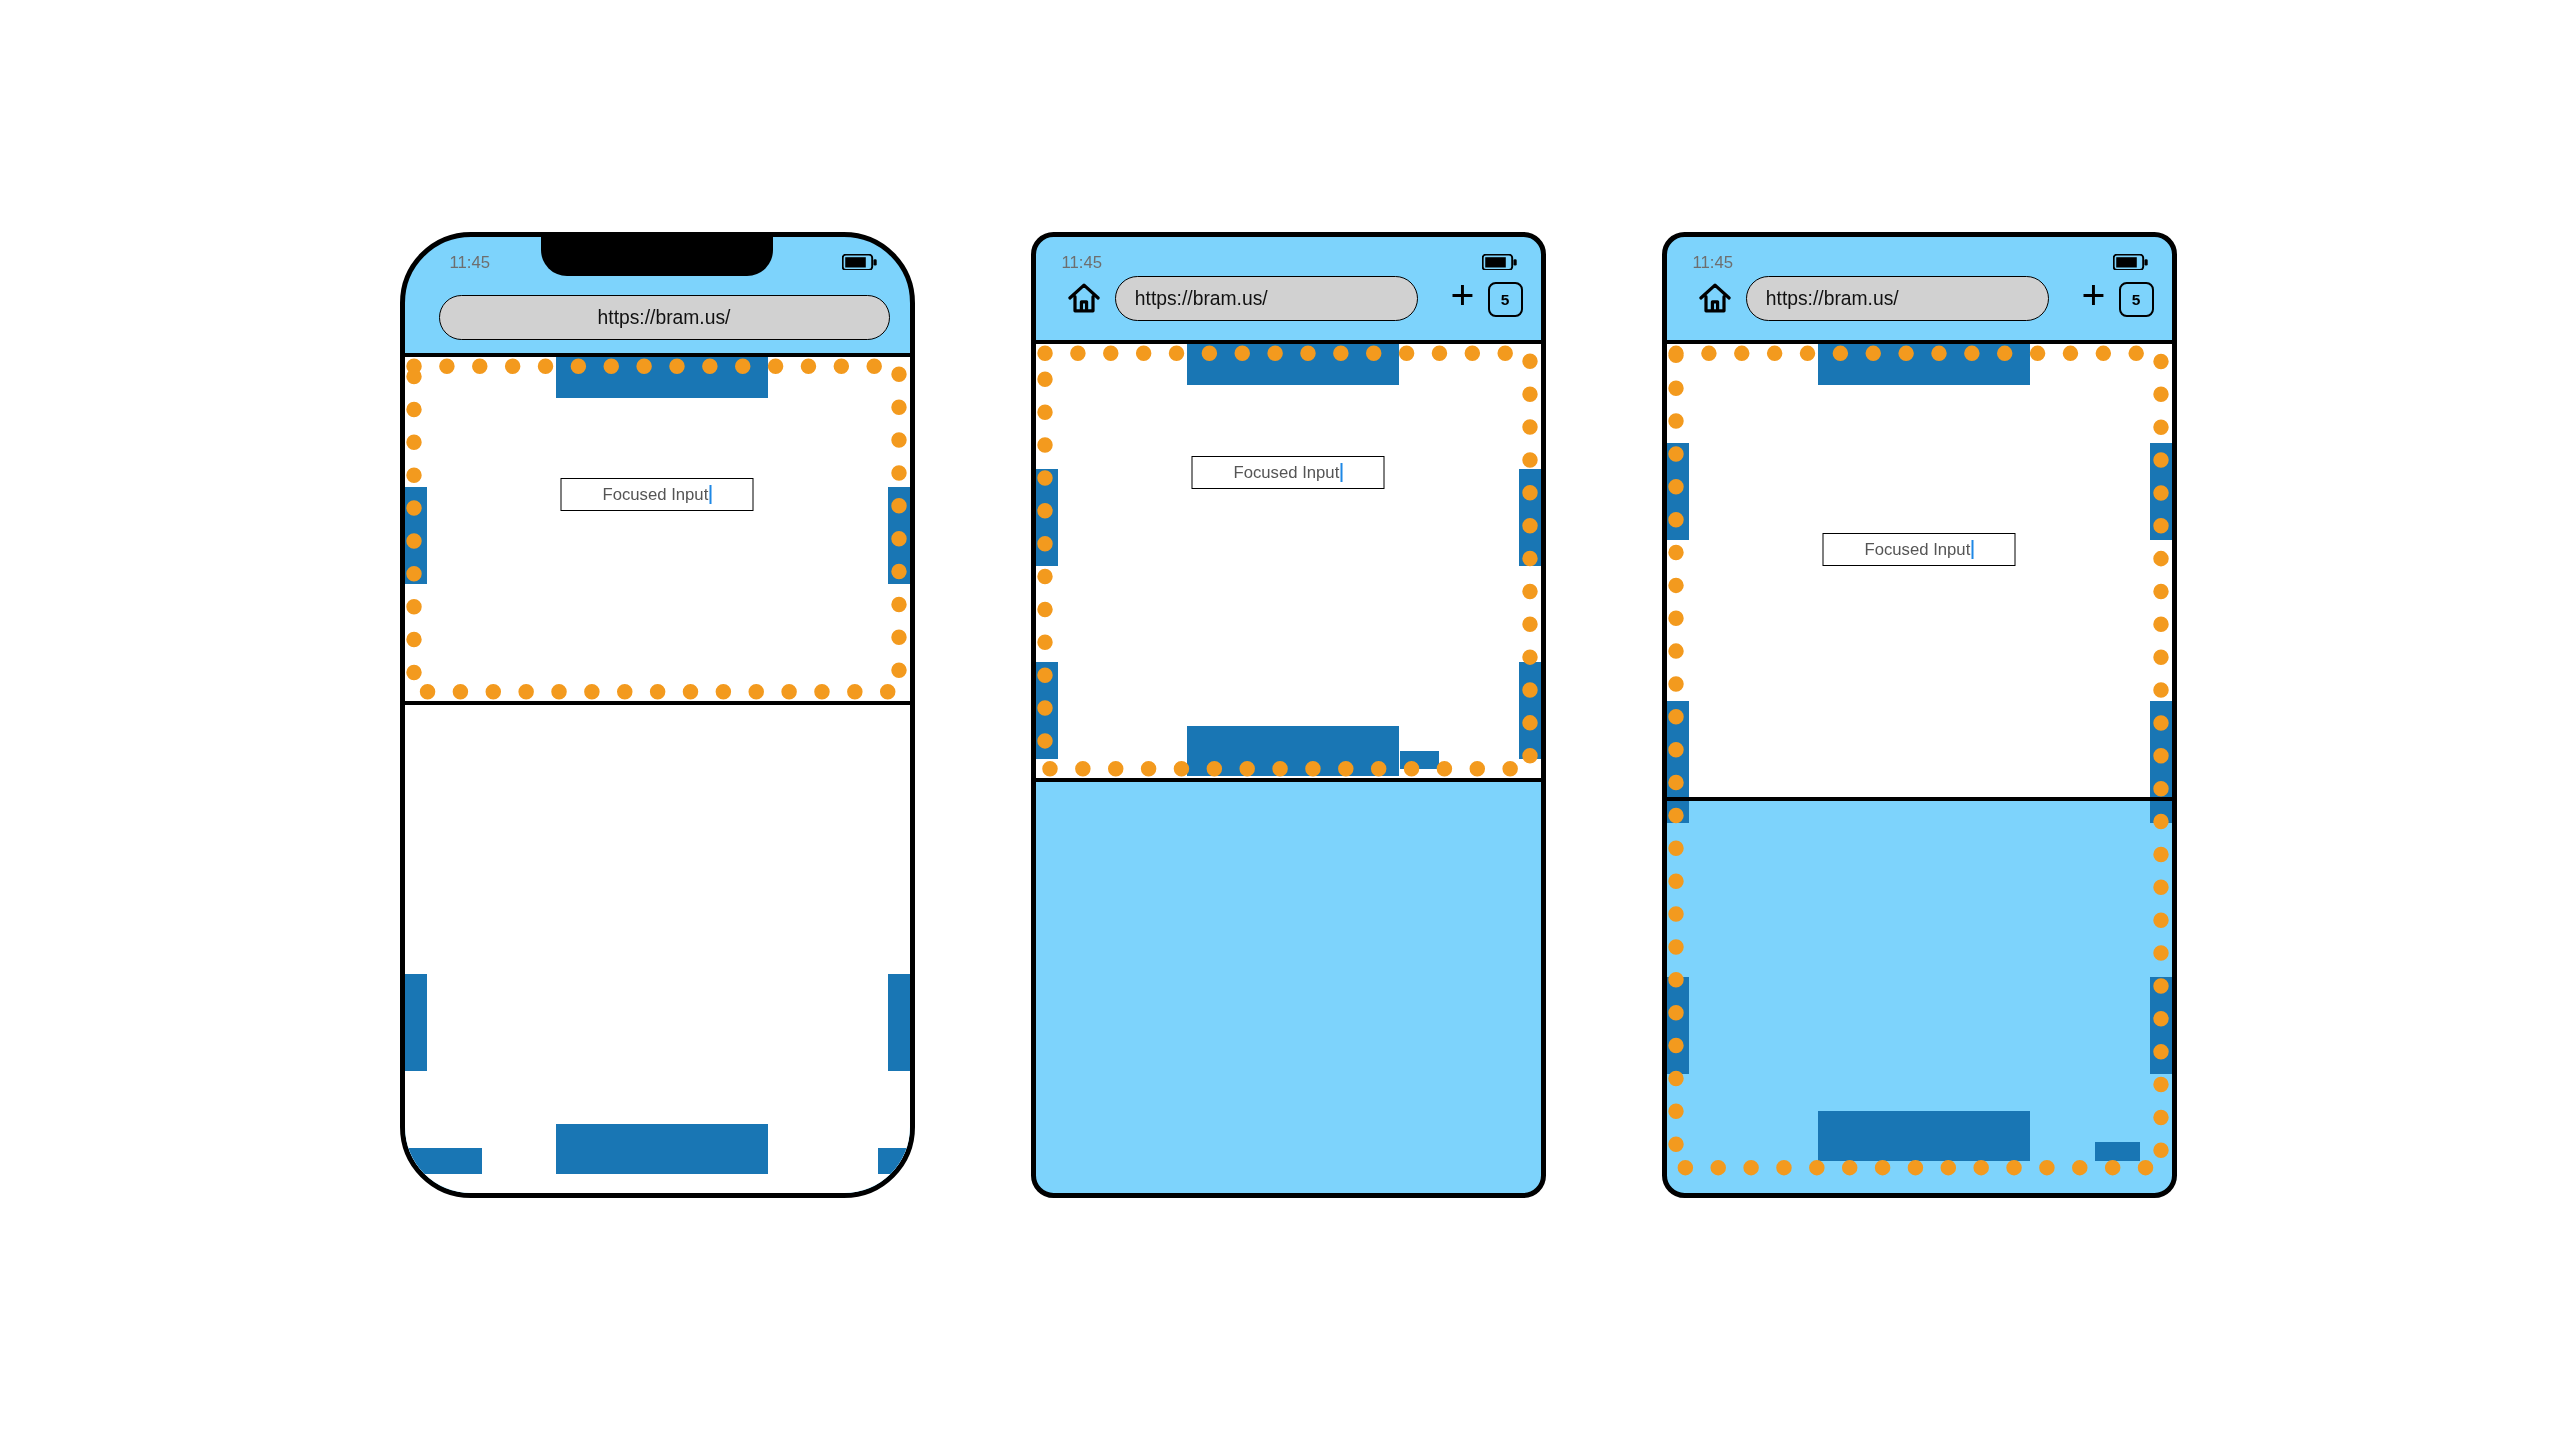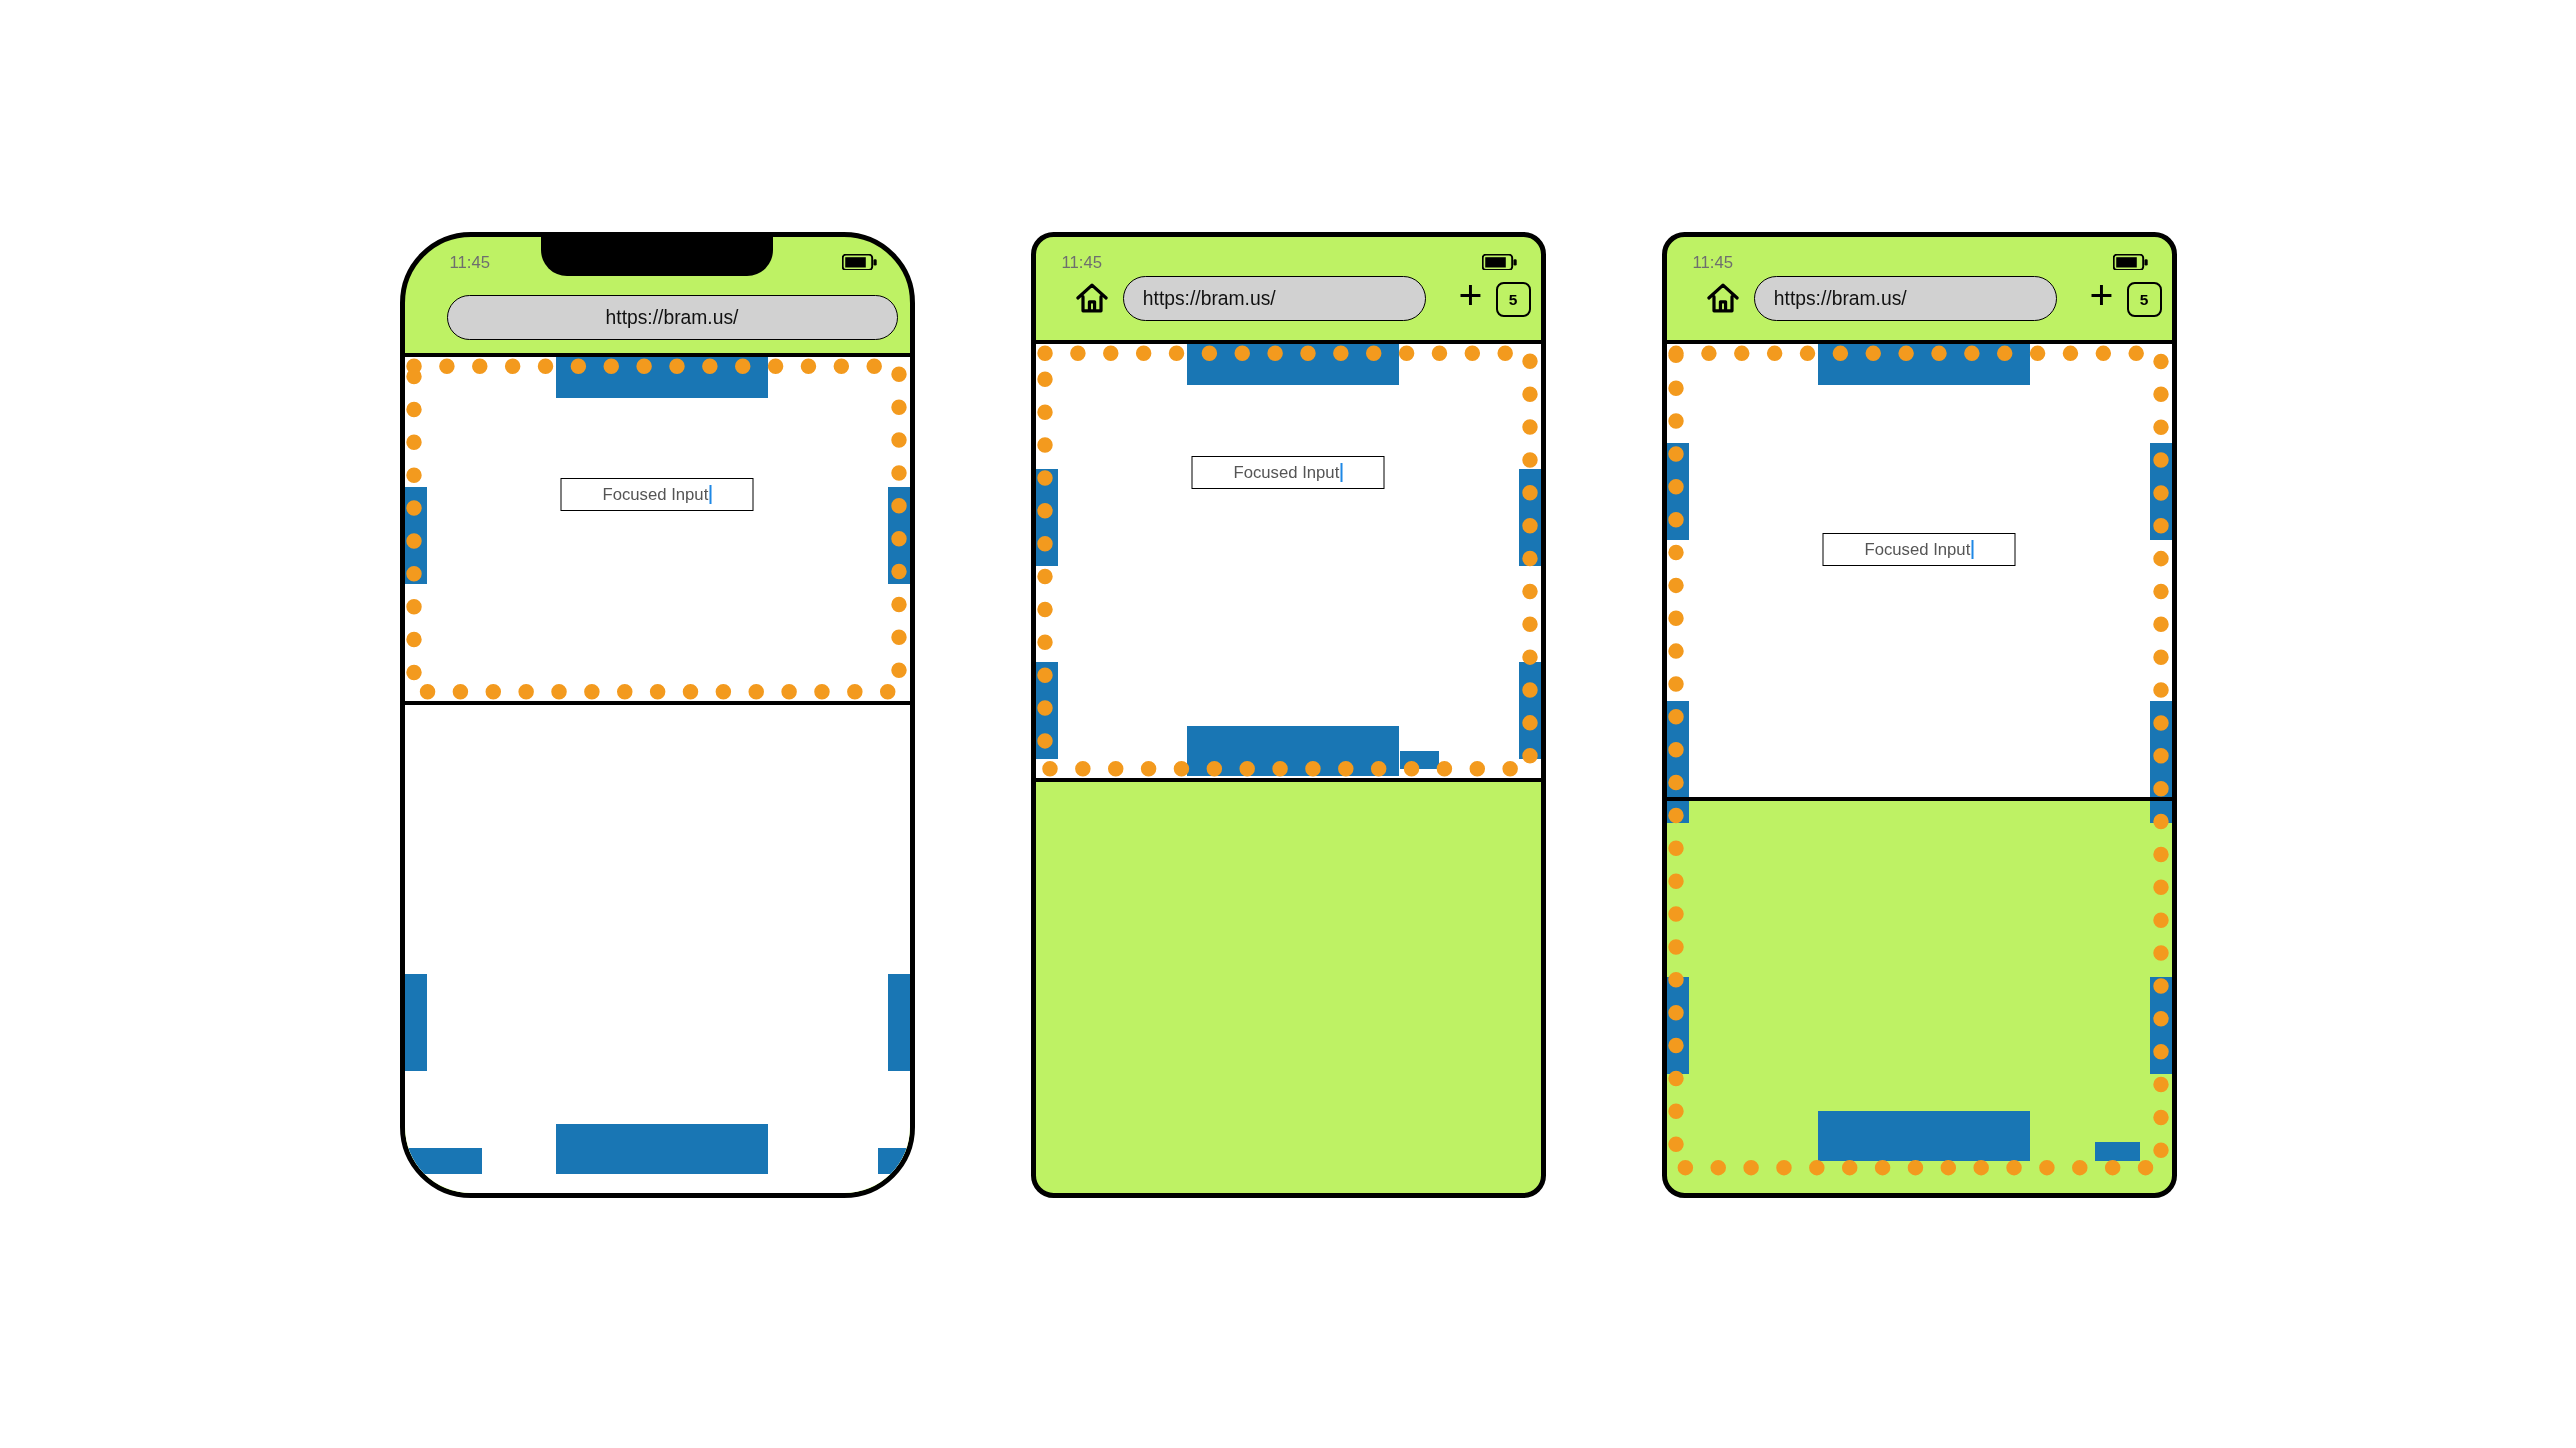--- a/index.html
+++ b/index.html
@@ -19,21 +19,21 @@
     width: 100%;
     display: flex;
     justify-content: center;
     align-items: flex-start;
     gap: 116px;
   }
 
   .phone {
     position: relative;
     border: 5.8px solid #000;
-    background: #bef264;
+    background: #7dd3fc;
     overflow: hidden;
   }
   .ios     { width: 515px; height: 966px; border-radius: 71px; }
   .android { width: 515px; height: 966px; border-radius: 22.5px; }
 
   
   .notch {
     position: absolute;
     top: -1.3px;
     left: 50%;
@@ -64,21 +64,21 @@
   }
   .status .battery {
     position: absolute;
     right: 32px;
     top: 1.3px;
   }
 
   
   .addr-ios, .addr-droid {
     position: absolute;
-    left: 16px;
+    left: 8px;
     width: 100%;
     z-index: 150;
   }
   .addr-ios  { top: 58px;  height: 52px; }
   .addr-droid{ top: 39px;  height: 58px; }
 
   .pill {
     position: absolute;
     top: 0;
     height: 45px;

